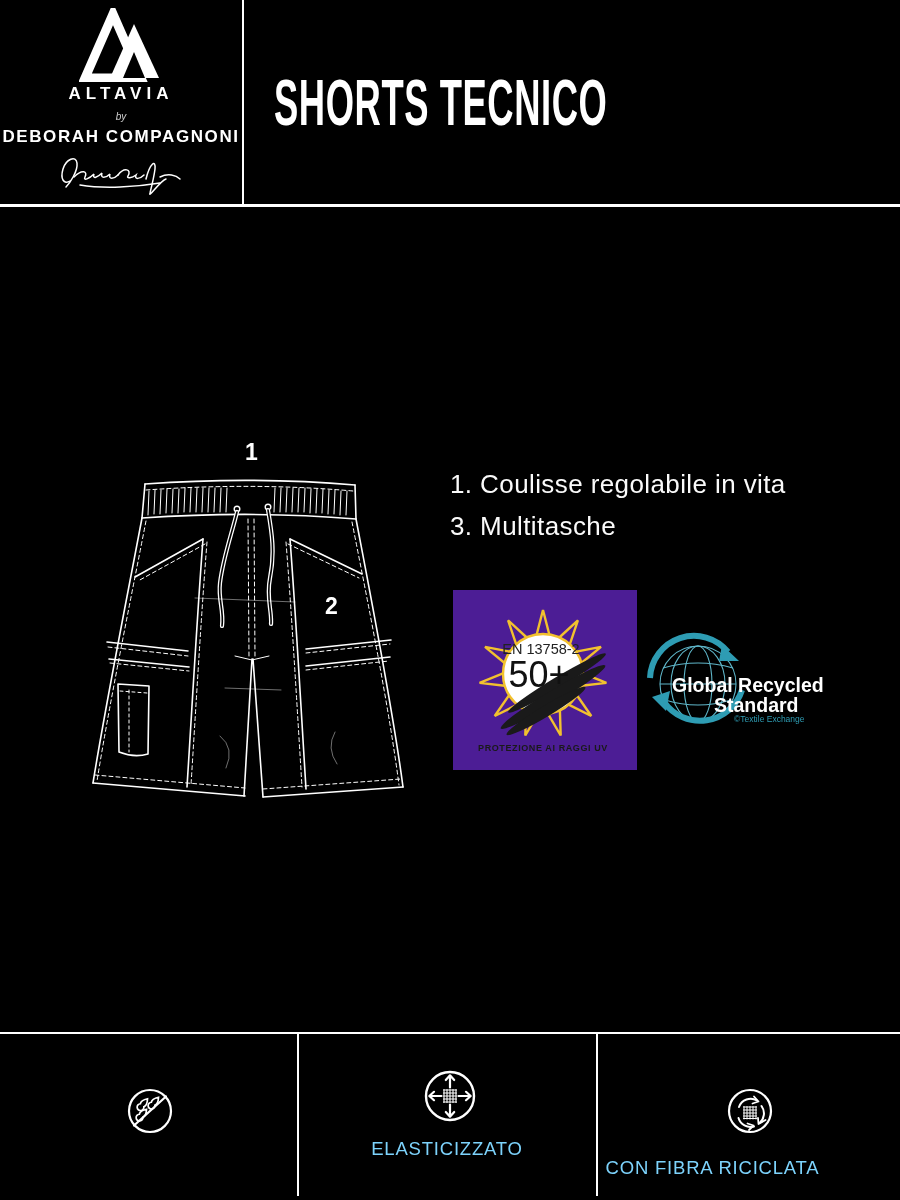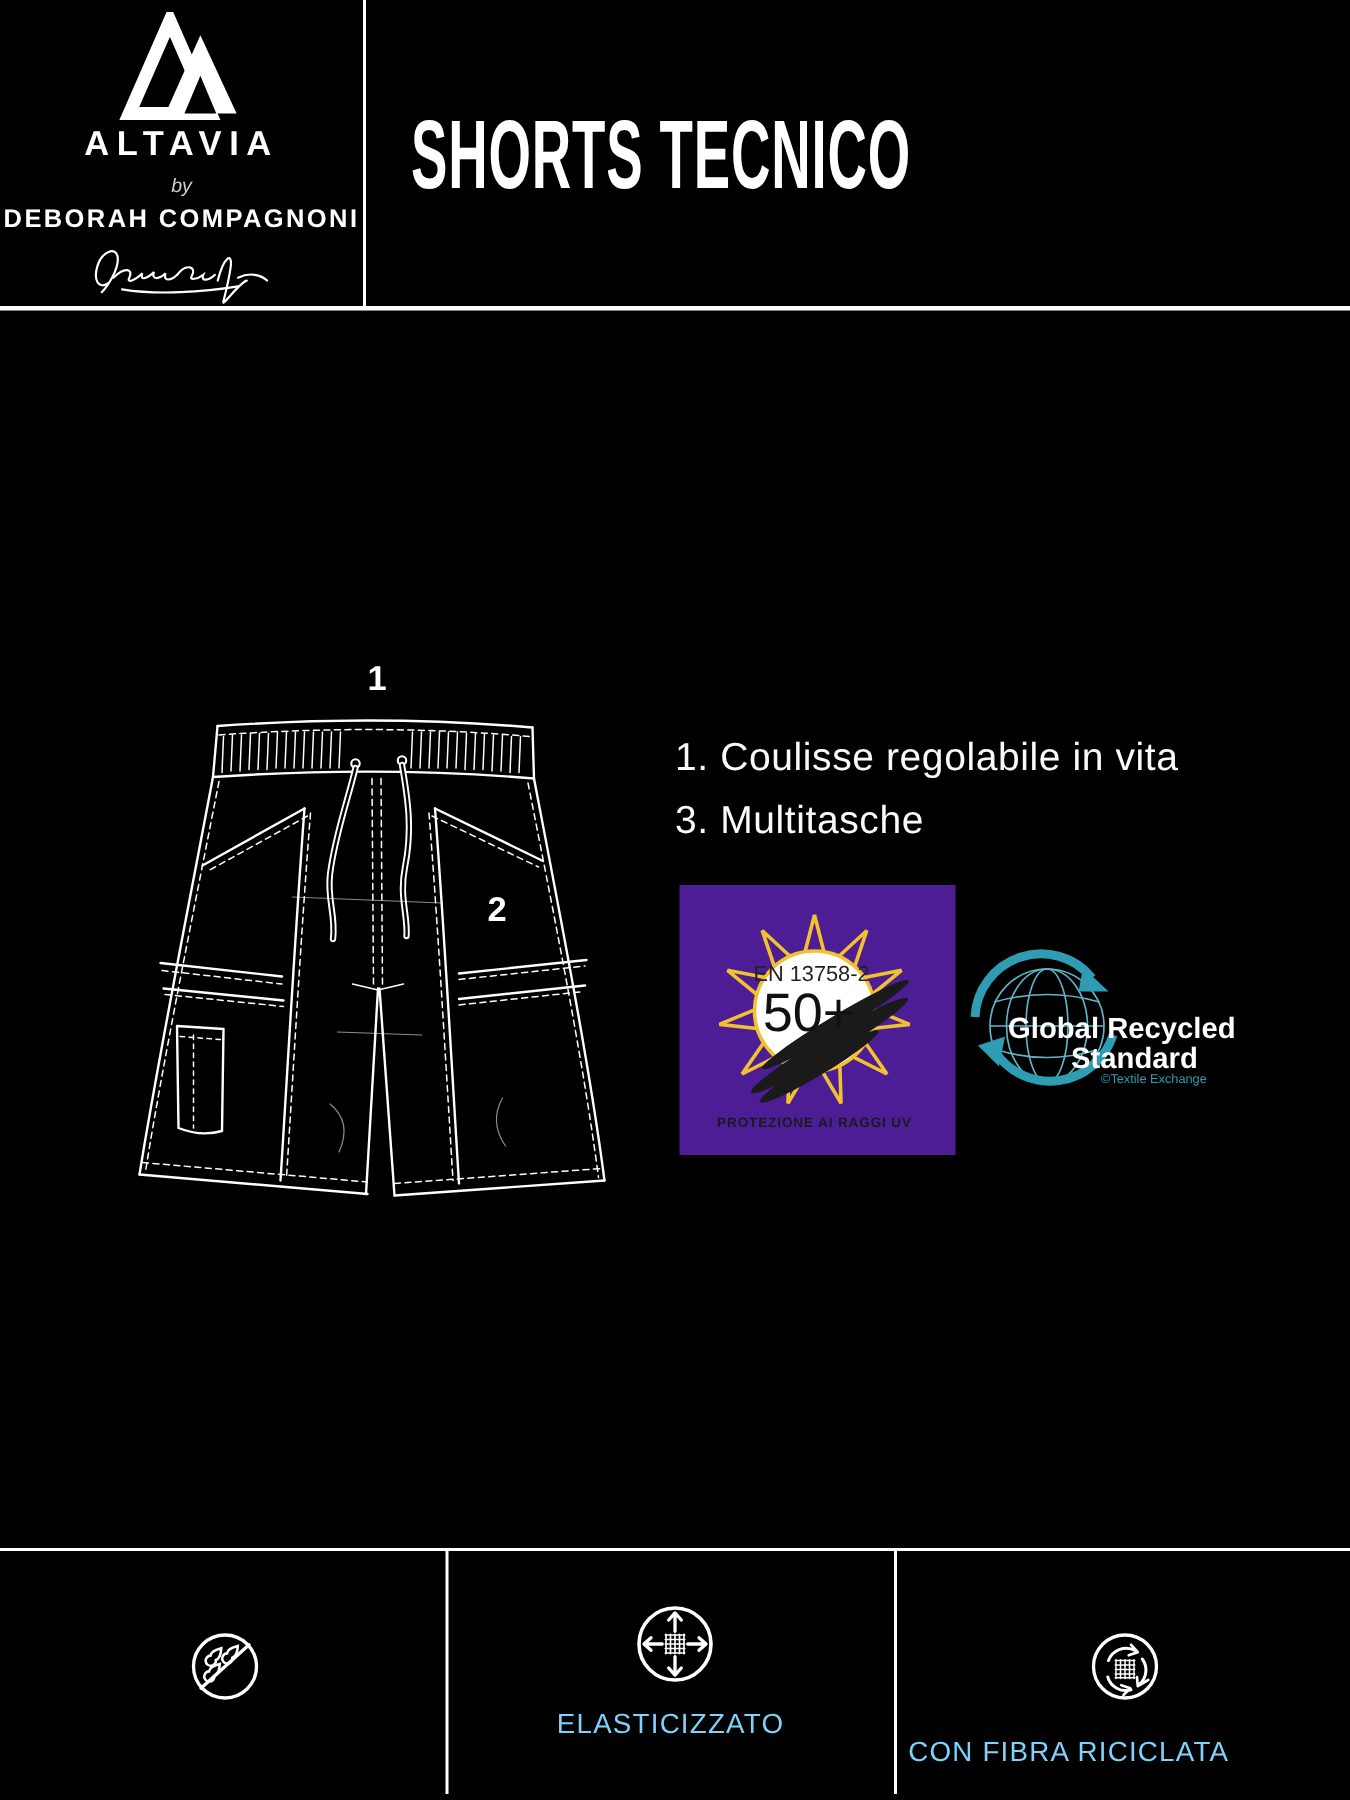--- a/index.html
+++ b/index.html
@@ -14,37 +14,37 @@
   .hline-header{left:0;top:204px;width:900px;height:3px;}
   .hline-footer{left:0;top:1032px;width:900px;height:2px;}
   .vline-f1{left:297px;top:1034px;width:2px;height:162px;}
   .vline-f2{left:596px;top:1034px;width:2px;height:162px;}
   
   .brand-box{
     position:absolute;left:0;top:0;width:242px;height:204px;
     display:flex;flex-direction:column;align-items:center;justify-content:flex-start;
     padding-top:8px;box-sizing:border-box;
   }
-  .brand-name{font-weight:bold;font-size:23px;letter-spacing:5px;margin-top:2px;}
-  .brand-by{font-style:italic;font-size:13px;color:#cfcfcf;margin-top:7px;}
+  .brand-name{font-weight:bold;font-size:17px;letter-spacing:5px;margin-top:2px;}
+  .brand-by{font-style:italic;font-size:10px;color:#cfcfcf;margin-top:7px;}
   .brand-designer{font-weight:bold;font-size:17px;letter-spacing:1.6px;margin-top:5px;}
   
   .title-box{
     position:absolute;left:244px;top:0;width:656px;height:204px;
     display:flex;align-items:center;
   }
   .title-text{
     display:inline-block;font-weight:bold;font-size:65px;letter-spacing:1px;
     transform:scaleX(0.56);transform-origin:left center;white-space:nowrap;
     margin-left:30px;
   }
   
   .legend{
     position:absolute;left:450px;top:463px;font-size:26px;font-weight:normal;
-    letter-spacing:0.4px;line-height:42px;color:#fafafa;margin-top:20px;
+    letter-spacing:0.4px;line-height:42px;color:#fafafa;
   }
   
   .uv-badge{position:absolute;left:453px;top:590px;width:184px;height:180px;background:#4c1d95;}
   
   .f-label{
     position:absolute;text-align:center;font-size:18.5px;letter-spacing:0.8px;
     color:#7dd3fc;line-height:32px;
   }
   .f-label-1{left:0;top:1152px;width:298px;}
   .f-label-2{left:298px;top:1133px;width:298px;}

